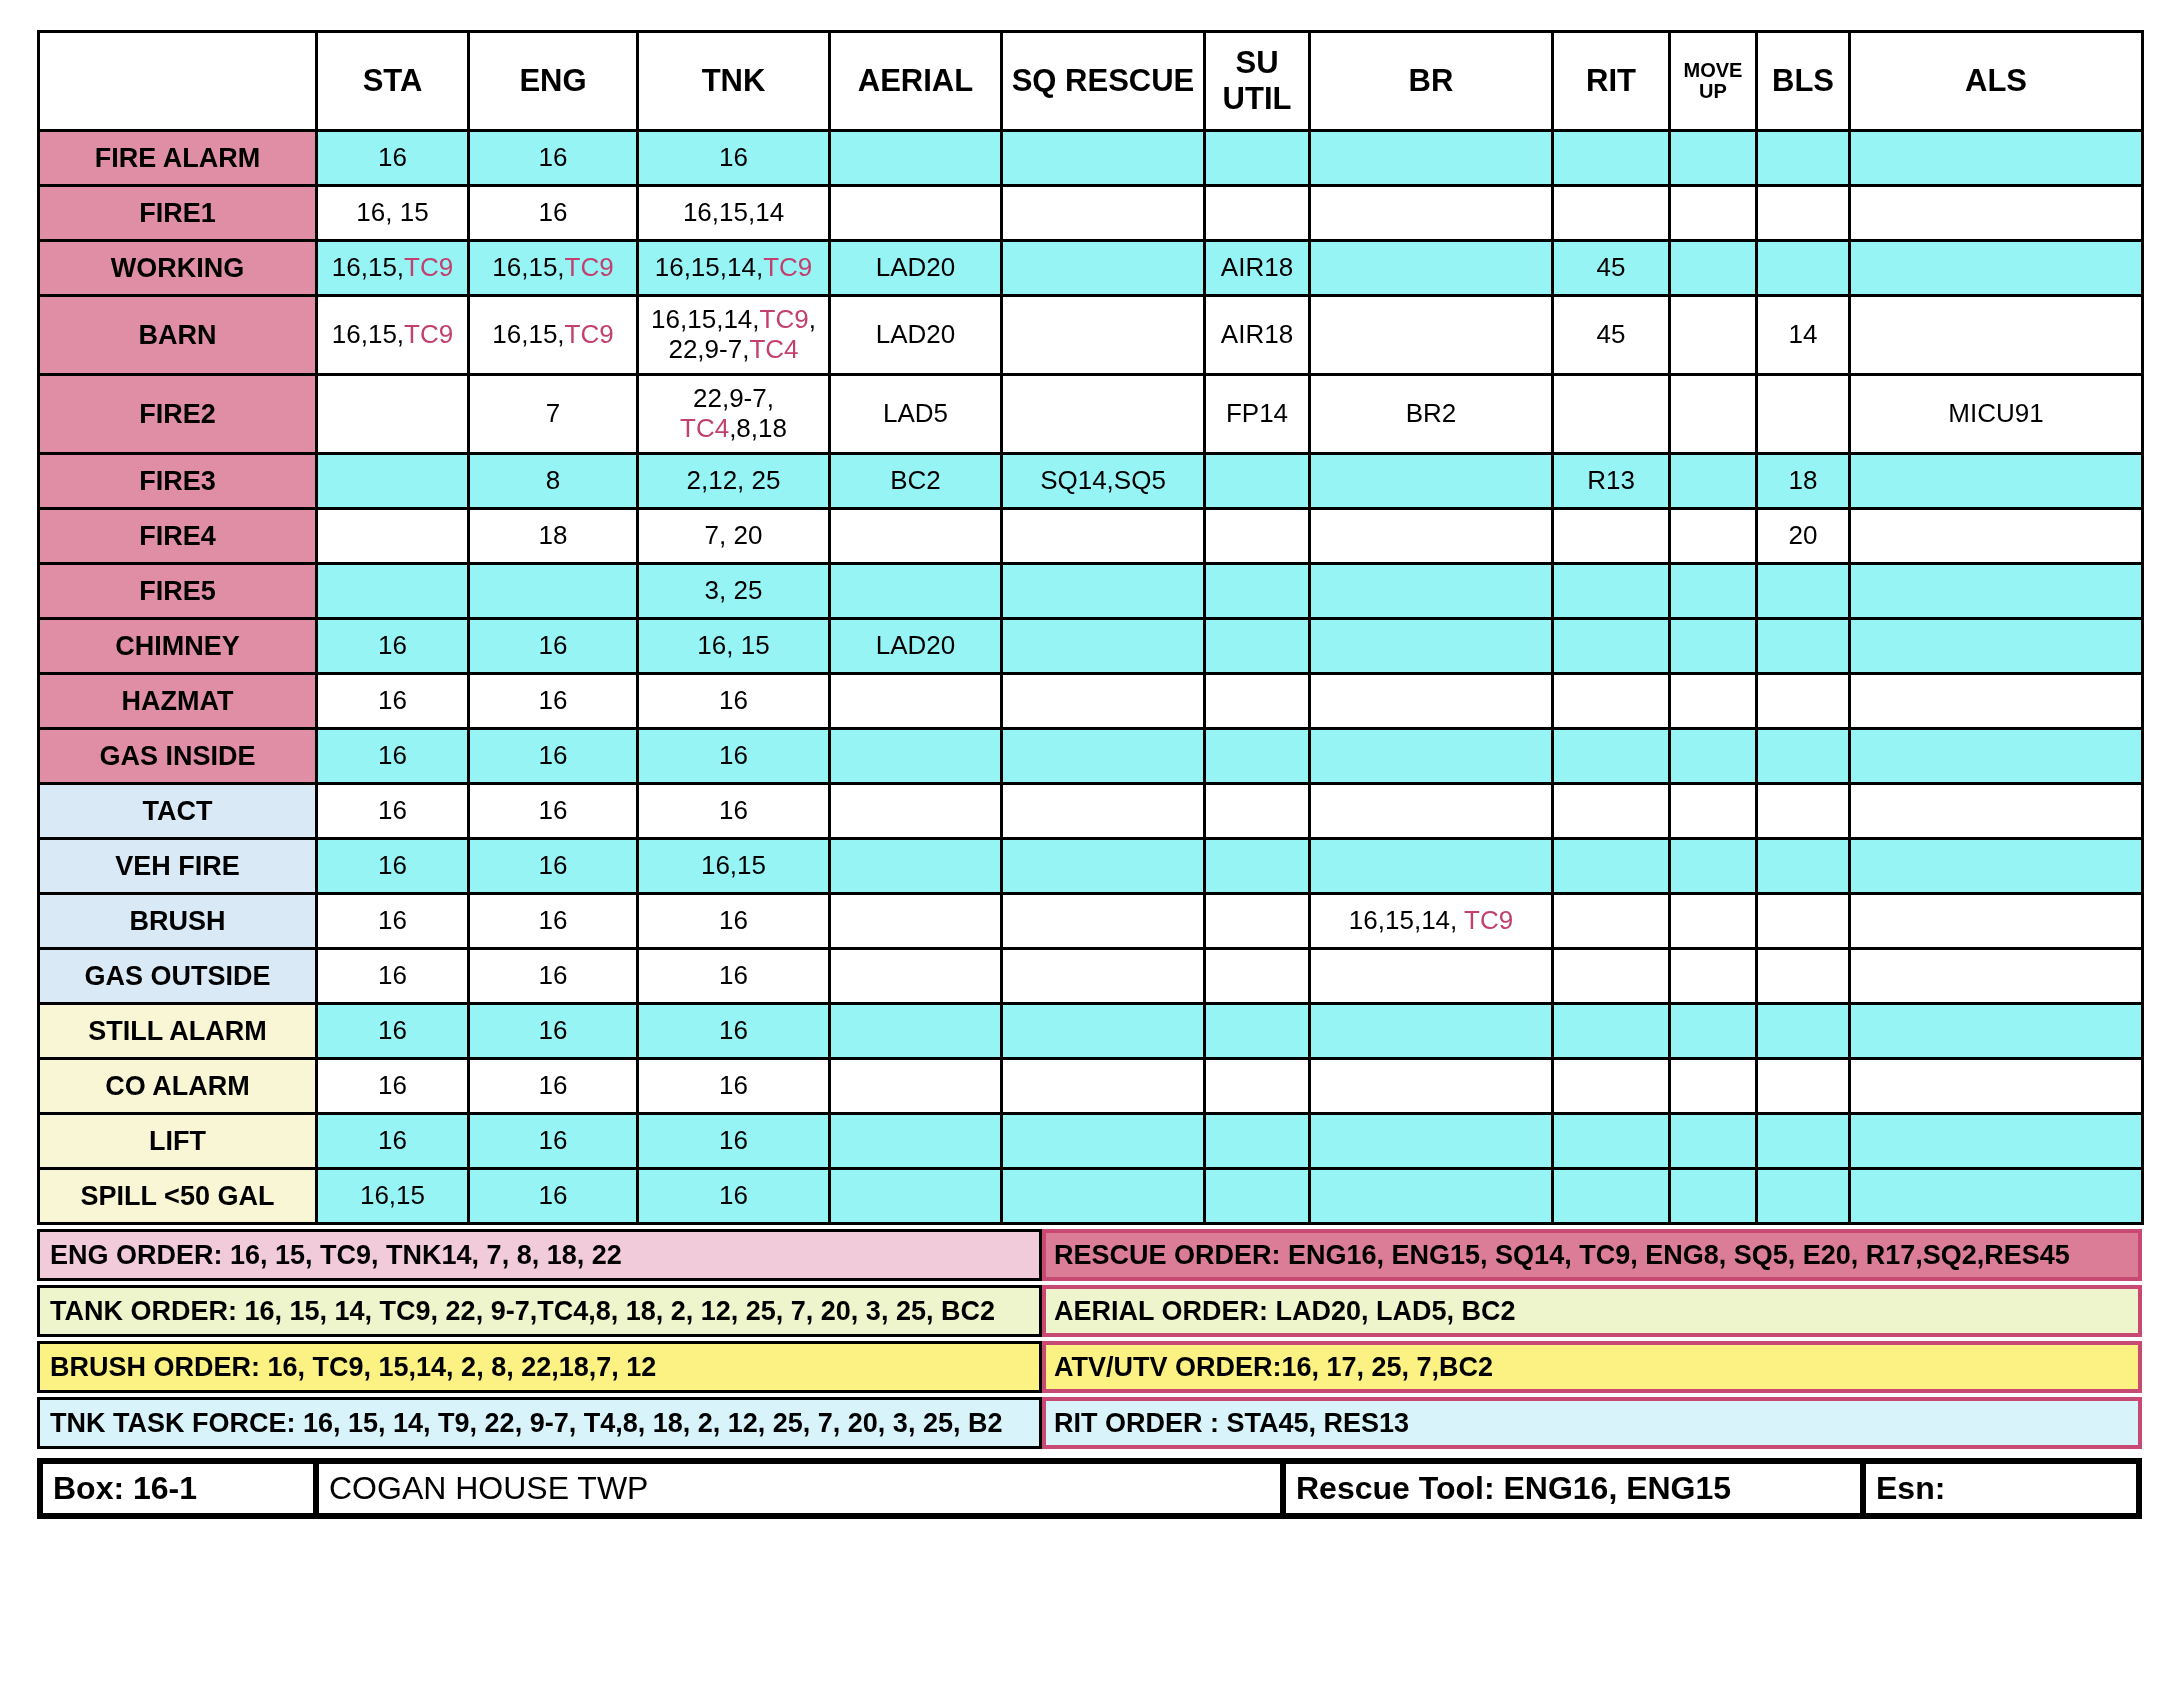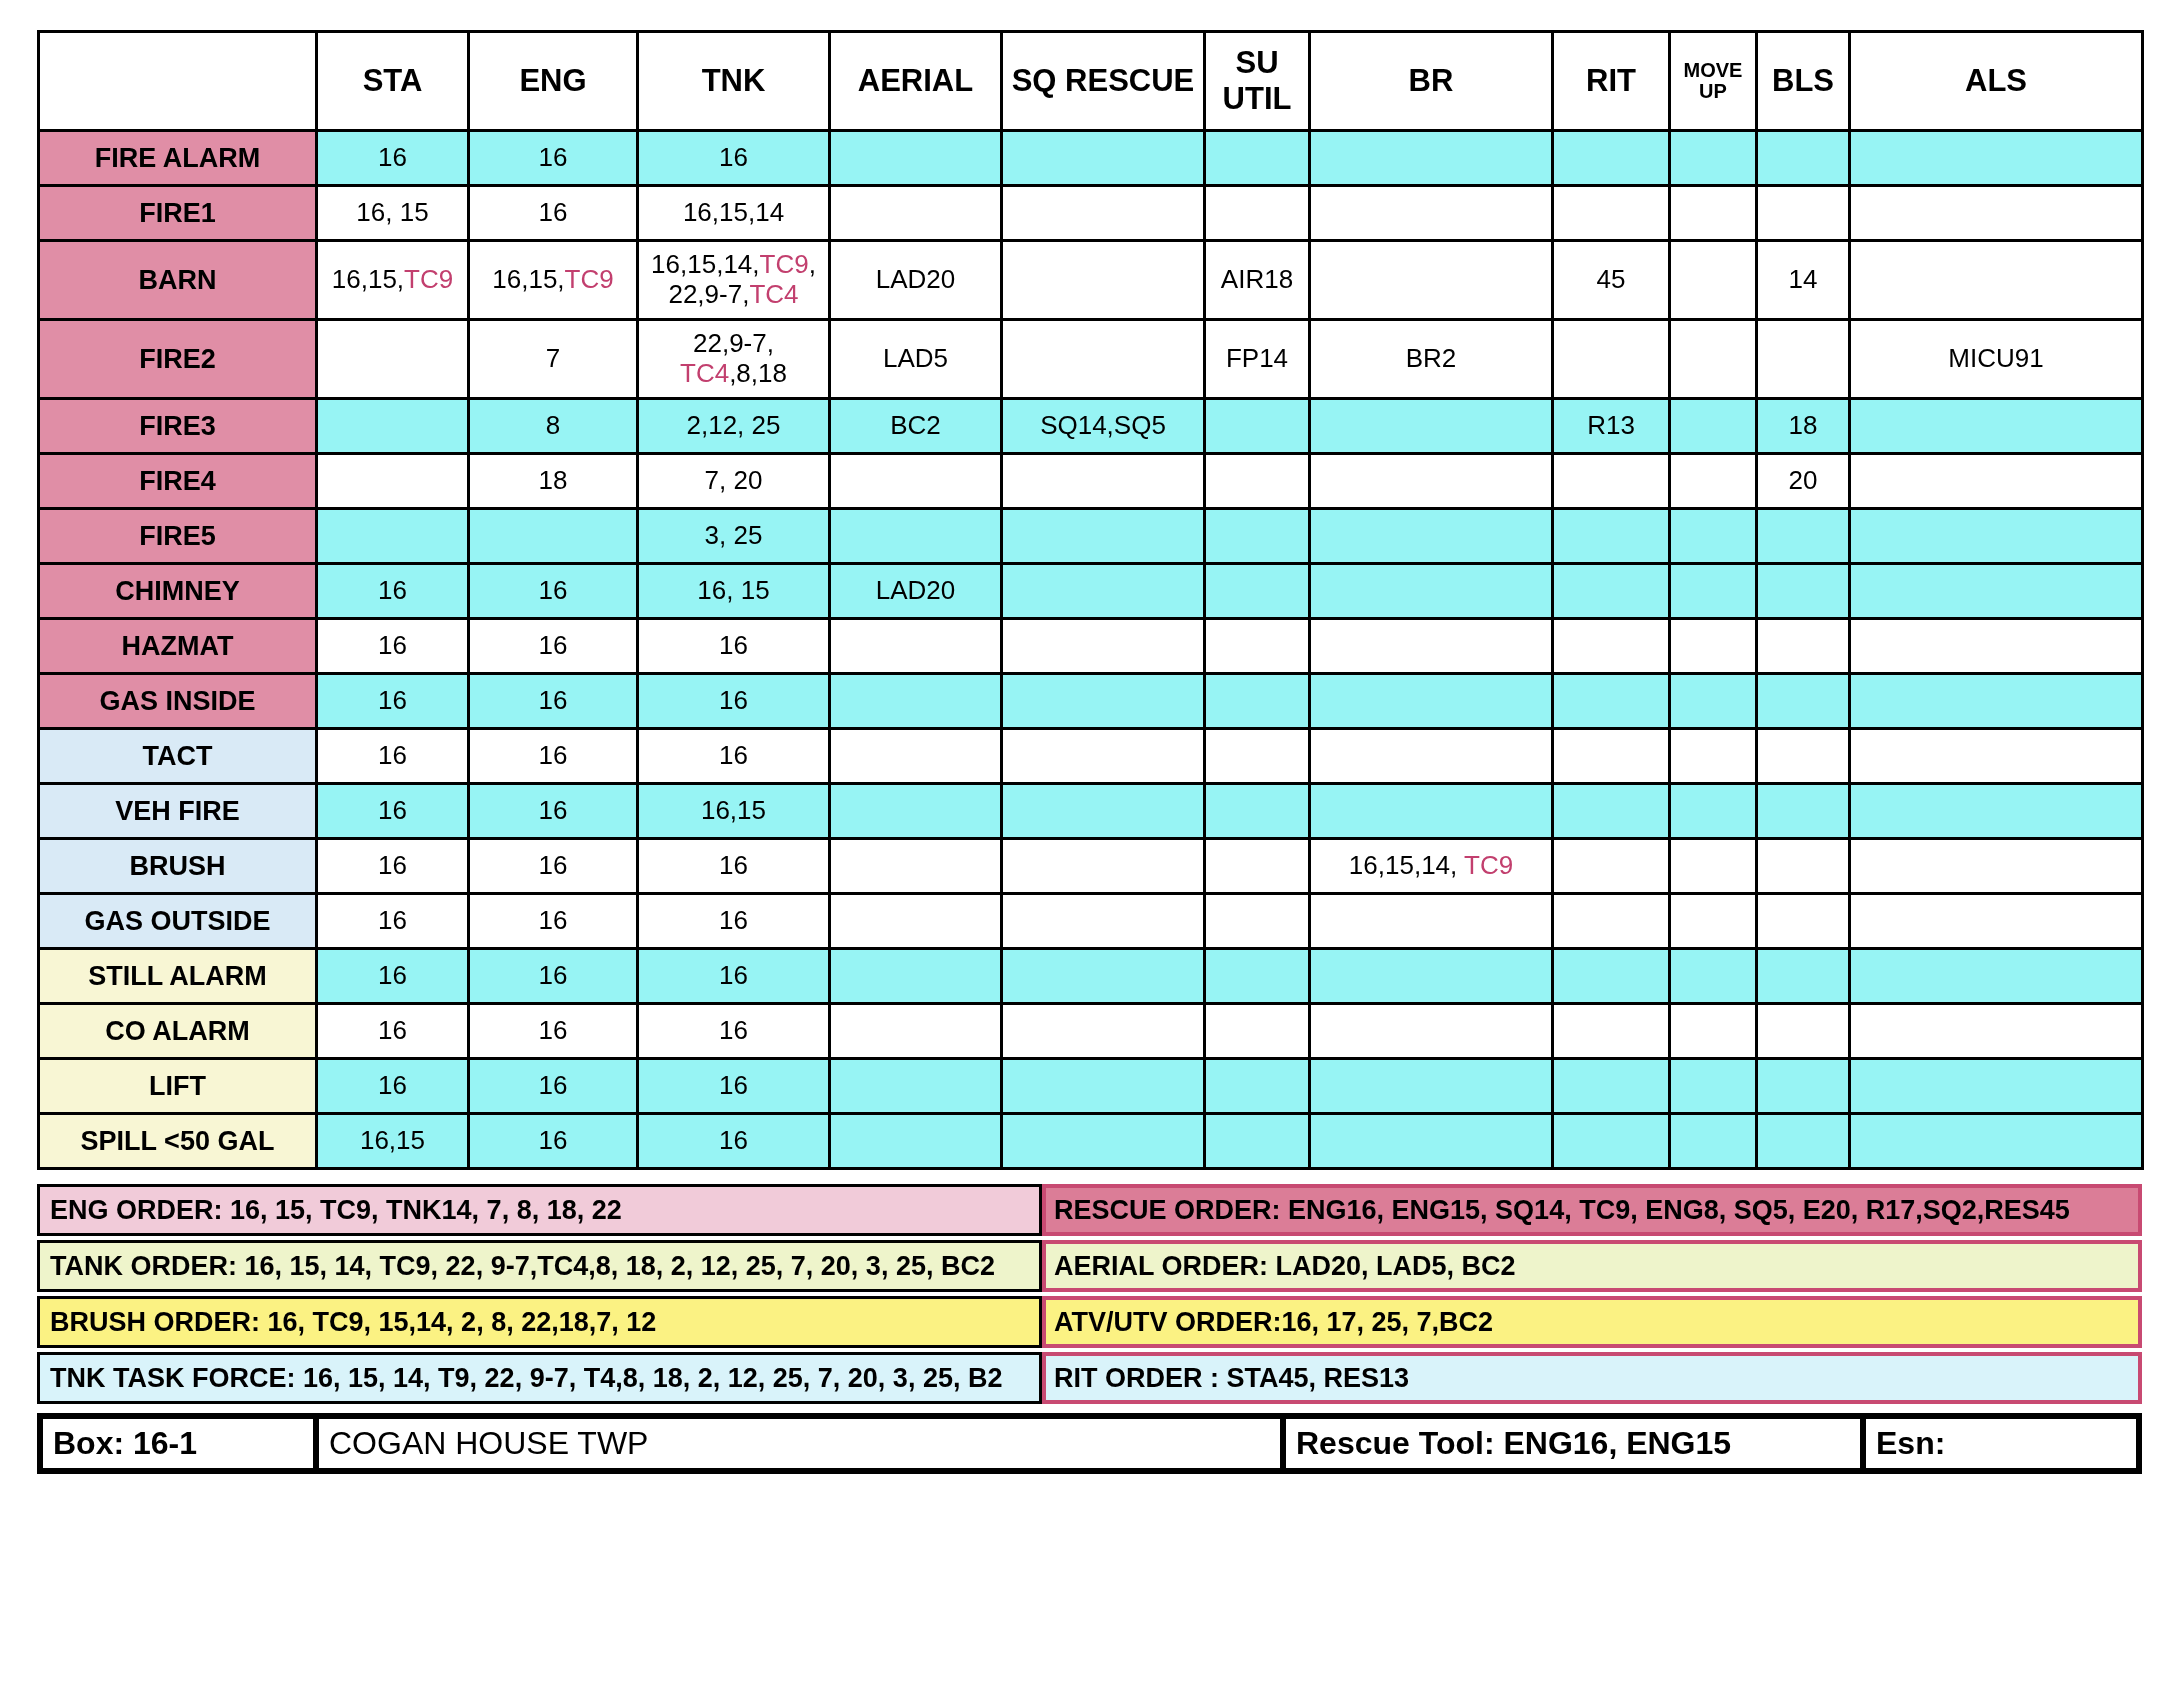--- a/index.html
+++ b/index.html
@@ -26,21 +26,21 @@
 
   
   .bands{width:2105px;margin-left:37px;}
   .band{
     box-sizing:border-box;height:52px;margin-top:4px;
     border:3px solid #000;
     font-weight:bold;font-size:27px;color:#000;
     display:flex;align-items:center;padding-left:10px;
     white-space:nowrap;
   }
-  .frow{display:flex;align-items:center;margin-top:10px;}
+  .frow{display:flex;align-items:center;}
   .fleft{width:1005px;flex:none;}
   .fright{width:1100px;flex:none;}
   .fright .band{border:4px solid var(--boxborder,#C84A72);padding-left:8px;font-size:27px;}
 
   
   .bottom-bar{
     display:flex;width:2105px;margin:9px 0 0 37px;
     border:6px solid #000;box-sizing:border-box;height:61px;
   }
   .bcell{
@@ -114,20 +114,34 @@
           <td class="cell" style="background: rgb(255, 255, 255);">16,15,14</td>
           <td class="cell" style="background: rgb(255, 255, 255);"></td>
           <td class="cell" style="background: rgb(255, 255, 255);"></td>
           <td class="cell" style="background: rgb(255, 255, 255);"></td>
           <td class="cell" style="background: rgb(255, 255, 255);"></td>
           <td class="cell" style="background: rgb(255, 255, 255);"></td>
           <td class="cell" style="background: rgb(255, 255, 255);"></td>
           <td class="cell" style="background: rgb(255, 255, 255);"></td>
           <td class="cell" style="background: rgb(255, 255, 255);"></td>
         </tr>
+        <tr class="std">
+          <td class="rowlabel" style="background: rgb(224, 142, 166);">WORKING</td>
+          <td class="cell" style="background: rgb(151, 244, 244);">16,15,<span class="tc">TC9</span></td>
+          <td class="cell" style="background: rgb(151, 244, 244);">16,15,<span class="tc">TC9</span></td>
+          <td class="cell" style="background: rgb(151, 244, 244);">16,15,14,<span class="tc">TC9</span></td>
+          <td class="cell" style="background: rgb(151, 244, 244);">LAD20</td>
+          <td class="cell" style="background: rgb(151, 244, 244);"></td>
+          <td class="cell" style="background: rgb(151, 244, 244);">AIR18</td>
+          <td class="cell" style="background: rgb(151, 244, 244);"></td>
+          <td class="cell" style="background: rgb(151, 244, 244);">45</td>
+          <td class="cell" style="background: rgb(151, 244, 244);"></td>
+          <td class="cell" style="background: rgb(151, 244, 244);"></td>
+          <td class="cell" style="background: rgb(151, 244, 244);"></td>
+        </tr>
         <tr class="tall">
           <td class="rowlabel" style="background: rgb(224, 142, 166);">BARN</td>
           <td class="cell" style="background: rgb(255, 255, 255);">16,15,<span class="tc">TC9</span></td>
           <td class="cell" style="background: rgb(255, 255, 255);">16,15,<span class="tc">TC9</span></td>
           <td class="cell" style="background: rgb(255, 255, 255);">16,15,14,<span class="tc">TC9</span>,<br>22,9-7,<span class="tc">TC4</span></td>
           <td class="cell" style="background: rgb(255, 255, 255);">LAD20</td>
           <td class="cell" style="background: rgb(255, 255, 255);"></td>
           <td class="cell" style="background: rgb(255, 255, 255);">AIR18</td>
           <td class="cell" style="background: rgb(255, 255, 255);"></td>
           <td class="cell" style="background: rgb(255, 255, 255);">45</td>

